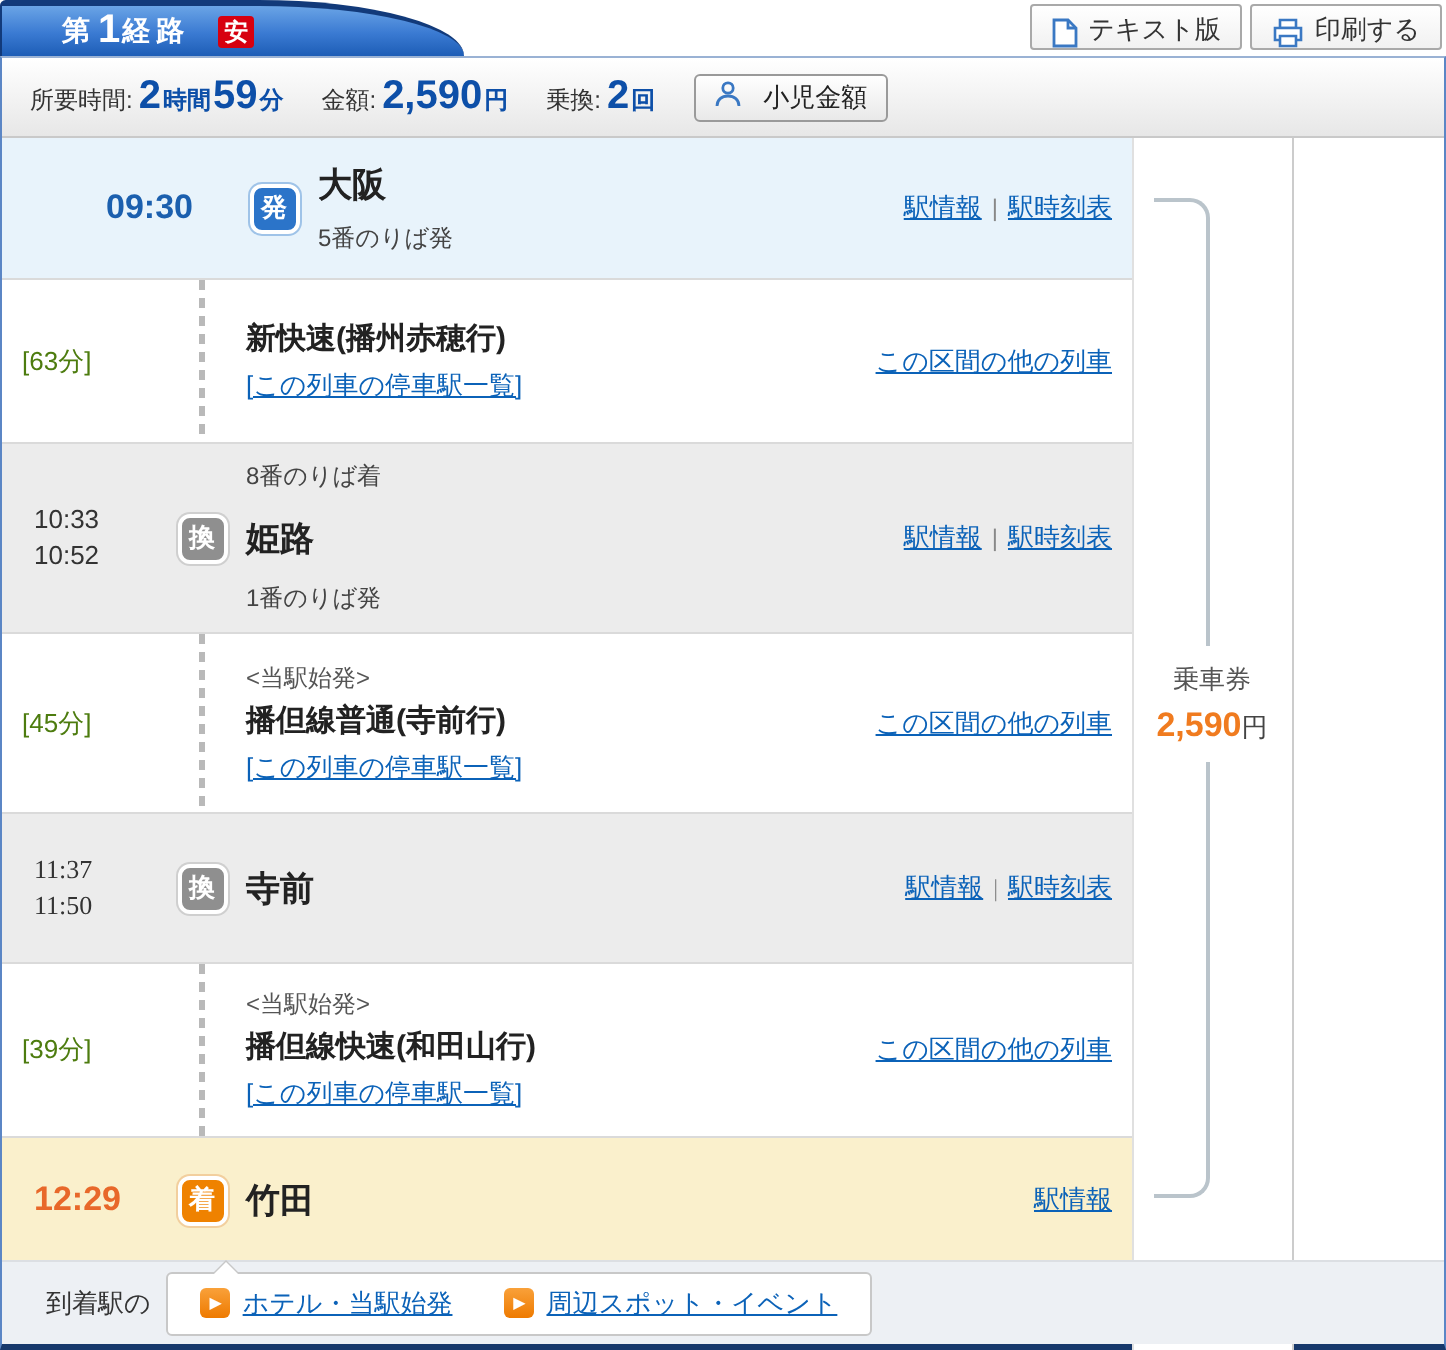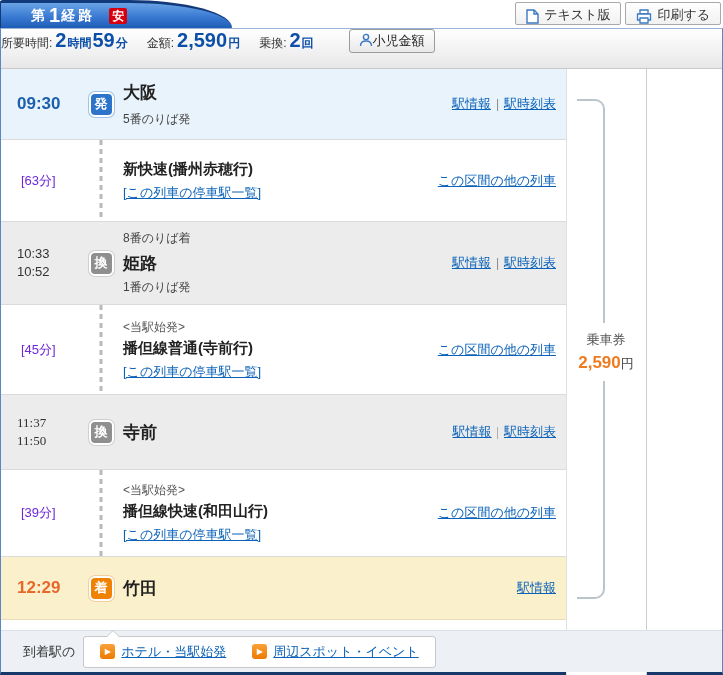--- a/index.html
+++ b/index.html
@@ -24,39 +24,39 @@
              font-size:13px; color:#333; font-family:inherit; cursor:pointer; }
   .top-btn svg { display:block; }
 
   
   .container { position:absolute; top:28px; left:0; width:723px; height:647px;
                border-left:1px solid #5b86c5; border-right:1px solid #5b86c5;
                border-top:1px solid #9ab2d4; border-bottom:3px solid #17386b; background:#fff; }
 
   
   .summary { height:40px; background:linear-gradient(180deg,#ffffff,#e7e7e7);
-             border-bottom:1px solid #c9c9c9; display:flex; align-items:flex-start;
-             gap:0; white-space:nowrap; }
+             border-bottom:1px solid #c9c9c9; display:flex; align-items:center;
+             padding-left:14px; gap:0; white-space:nowrap; }
   .sum-item { display:flex; align-items:baseline; margin-right:18px; }
   .sum-label { font-size:12px; color:#333; margin-right:3px; }
   .sum-val { font-size:20px; font-weight:bold; color:#0d4fa8; letter-spacing:0; }
   .sum-unit { font-size:12px; font-weight:bold; color:#0d4fa8; margin:0 1px; }
-  .child-fare-btn { display:flex; align-items:center; gap:0; background:linear-gradient(180deg,#fff,#e9e9e9);
+  .child-fare-btn { display:flex; align-items:center; gap:11px; background:linear-gradient(180deg,#fff,#e9e9e9);
              border:1px solid #9a9a9a; border-radius:3px; height:24px; padding:0 9px;
-             font-size:13px; color:#222; font-family:inherit; cursor:pointer; margin-left:16px; }
+             font-size:13px; color:#222; font-family:inherit; cursor:pointer; margin-left:0; }
 
   
   .content { position:relative; height:562px; background:#fff; }
   .rows { position:absolute; top:0; left:0; width:565px; }
   .row { position:relative; width:565px; border-bottom:1px solid #dadada; }
-  .row.dep { height:71px; background:#e8f3fb; }
+  .row.dep { height:71px; background:#e8f3fb;padding-left:36px; }
   .row.seg { height:82px; background:#fff; }
   .row.seg2 { height:90px; }
   .row.seg3 { height:87px; }
-  .row.tra { height:83px; background:#ececec; }
+  .row.tra { height:95px; background:#ececec; }
   .row.tra2 { height:75px;font-family:Liberation Serif, serif; }
   .row.arr { height:63px; background:#faf0cc; border-bottom:1px solid #e8ddb4; }
   .rgrid { display:grid; grid-template-columns:78px 44px 1fr auto; align-items:center;
            height:100%; padding-right:10px; }
   .tcol { padding-left:16px; }
   .time-big { font-size:17px; font-weight:bold; color:#1b5fae; }
   .time-big.orange { color:#e8682a; }
   .time-sm { font-size:13px; color:#333; line-height:1.35; }
   .badge { width:25px; height:25px; border-radius:6px; display:flex; align-items:center; justify-content:center;
            color:#fff; font-size:13px; font-weight:bold; border:2px solid #fff; margin:0 auto; }
@@ -64,21 +64,21 @@
   .badge.tra-b { background:#8f8f8f; box-shadow:0 0 0 1px #cfcfcf; }
   .badge.arr-b { background:#ef8200; box-shadow:0 0 0 1px #f2cf9e; }
   .st-name { font-size:17px; font-weight:bold; color:#222; }
   .platform { font-size:12px; color:#444; }
   .dep .platform { margin-top:7px; }
   .plat-abs-top { position:absolute; top:8px; left:122px; }
   .plat-abs-bot { position:absolute; bottom:8px; left:122px; }
   .links { font-size:13px; text-align:right; }
   a.lnk { color:#0b62b8; text-decoration:underline; cursor:pointer; }
   .lsep { color:#888; margin:0 5px; font-size:12px; text-decoration:none; }
-  .dur { font-size:13px; color:#6d28d9; padding-left:20px; }
+  .dur { font-size:13px; color:#4d7c0f; padding-left:10px; }
   .dash-col { position:relative; height:100%; }
   .dash-line { position:absolute; left:50%; top:0; bottom:0; width:3px; transform:translateX(-50%);
                background:repeating-linear-gradient(180deg,#b9b9b9 0 5px,transparent 5px 9px); }
   .seg-note { font-size:12px; color:#555; margin-bottom:3px; }
   .train-name { font-size:15px; font-weight:bold; color:#222; }
   .stops-link { font-size:13px; margin-top:5px; }
   .other-link { font-size:13px; }
 
   
   .fare-col { position:absolute; top:0; left:565px; width:81px; height:632px; background:#fff;

